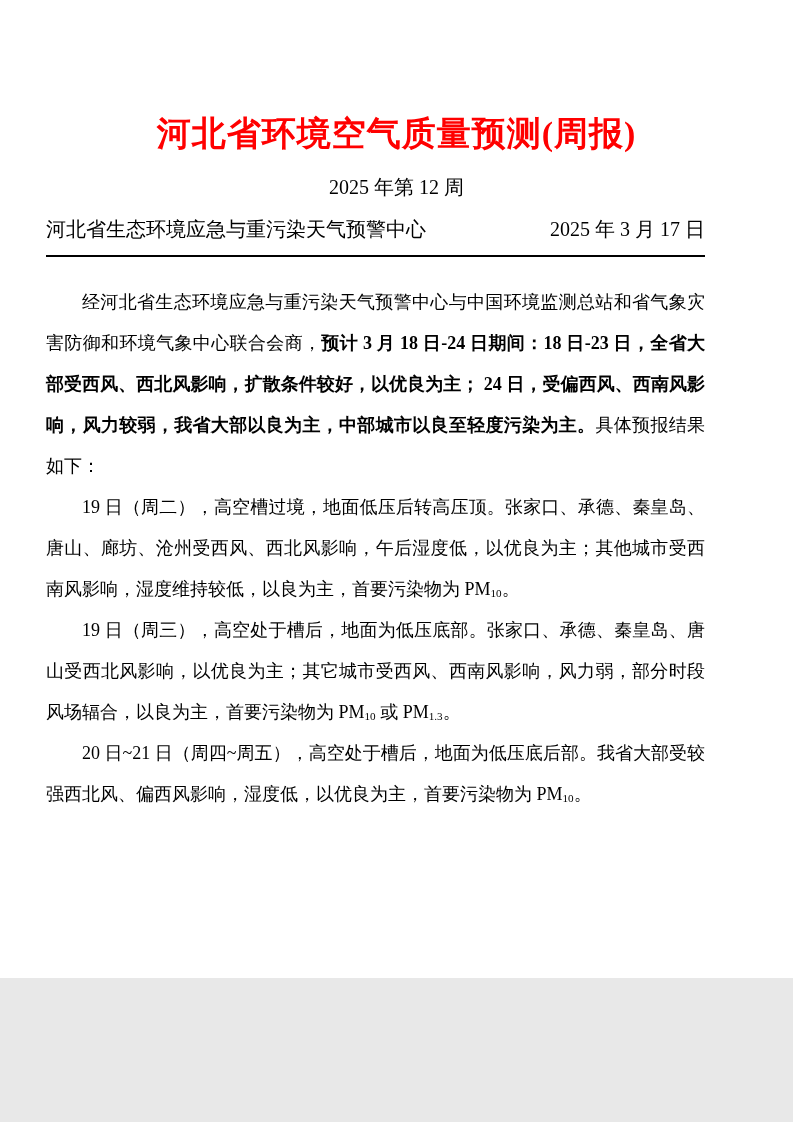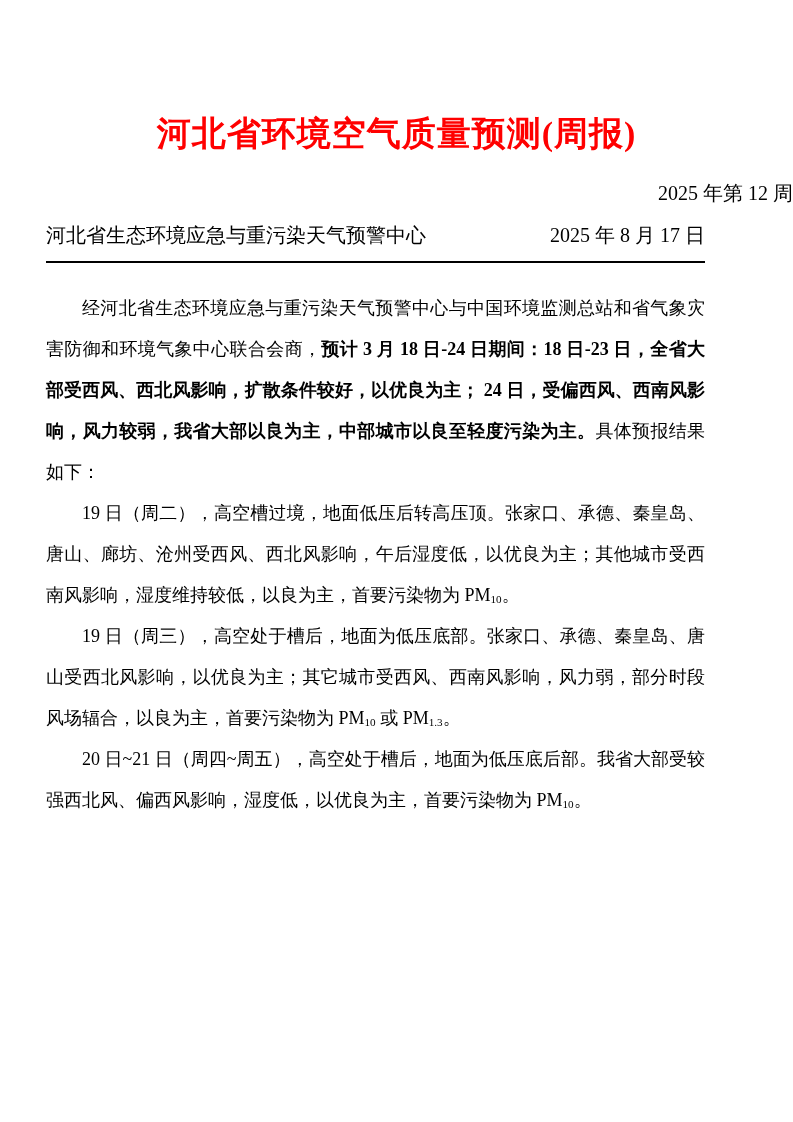--- a/index.html
+++ b/index.html
@@ -1,37 +1,37 @@
 <!DOCTYPE html>
 <html><head>
 <meta charset="utf-8">
 <style>
   html,body{margin:0;padding:0;background:#e8e8e8;}
   .page{
     position:relative;
-    width:793px;height:1122px;
+    width:793px;height:978px;
     margin:0 auto;
     background:#ffffff;
     font-family:"Liberation Serif","DejaVu Serif",serif;
     color:#000;
     overflow:hidden;
     box-sizing:border-box;
   }
   .doc-title{
     margin:110px 40px 0;
     text-align:center;
     font-size:34px;
     line-height:48px;
     font-weight:bold;
     color:#ff0000;
     letter-spacing:1px;
   }
   .doc-subtitle{
-    margin-top:22px;
-    text-align:right;
+    margin-top:16px;
+    text-align:center;
     font-size:20px;
     line-height:26px;
   }
   .content{
     padding:0 88px 0 46px;
   }
   .byline{
     margin-top:16px;
     display:flex;
     justify-content:space-between;
@@ -67,21 +67,21 @@
 <body>
 
 <div class="page">
   <h1 class="doc-title">河北省环境空气质量预测(周报)</h1>
 
   <div class="doc-subtitle">2025 年第 12 周</div>
 
   <div class="content">
     <div class="byline">
       <span>河北省生态环境应急与重污染天气预警中心</span>
-      <span>2025 年 8 月 17 日</span>
+      <span>2025 年 3 月 17 日</span>
     </div>
 
     <hr class="rule">
 
     <div class="doc-body">
         <p><span>经河北省生态环境应急与重污染天气预警中心与中国环境监测总站和省气象灾害防御和环境气象中心联合会商，</span><span class="bold">预计 3 月 18 日-24 日期间：18 日-23 日，全省大部受西风、西北风影响，扩散条件较好，以优良为主； 24 日，受偏西风、西南风影响，风力较弱，我省大部以良为主，中部城市以良至轻度污染为主。</span><span>具体预报结果如下：</span></p>
         <p><span>19 日（周二），高空槽过境，地面低压后转高压顶。张家口、承德、秦皇岛、唐山、廊坊、沧州受西风、西北风影响，午后湿度低，以优良为主；其他城市受西南风影响，湿度维持较低，以良为主，首要污染物为 PM</span><sub>10</sub><span>。</span></p>
         <p><span>19 日（周三），高空处于槽后，地面为低压底部。张家口、承德、秦皇岛、唐山受西北风影响，以优良为主；其它城市受西风、西南风影响，风力弱，部分时段风场辐合，以良为主，首要污染物为 PM</span><sub>10</sub><span> 或 PM</span><sub>1.3</sub><span>。</span></p>
         <p><span>20 日~21 日（周四~周五），高空处于槽后，地面为低压底后部。我省大部受较强西北风、偏西风影响，湿度低，以优良为主，首要污染物为 PM</span><sub>10</sub><span>。</span></p>
       </div>

